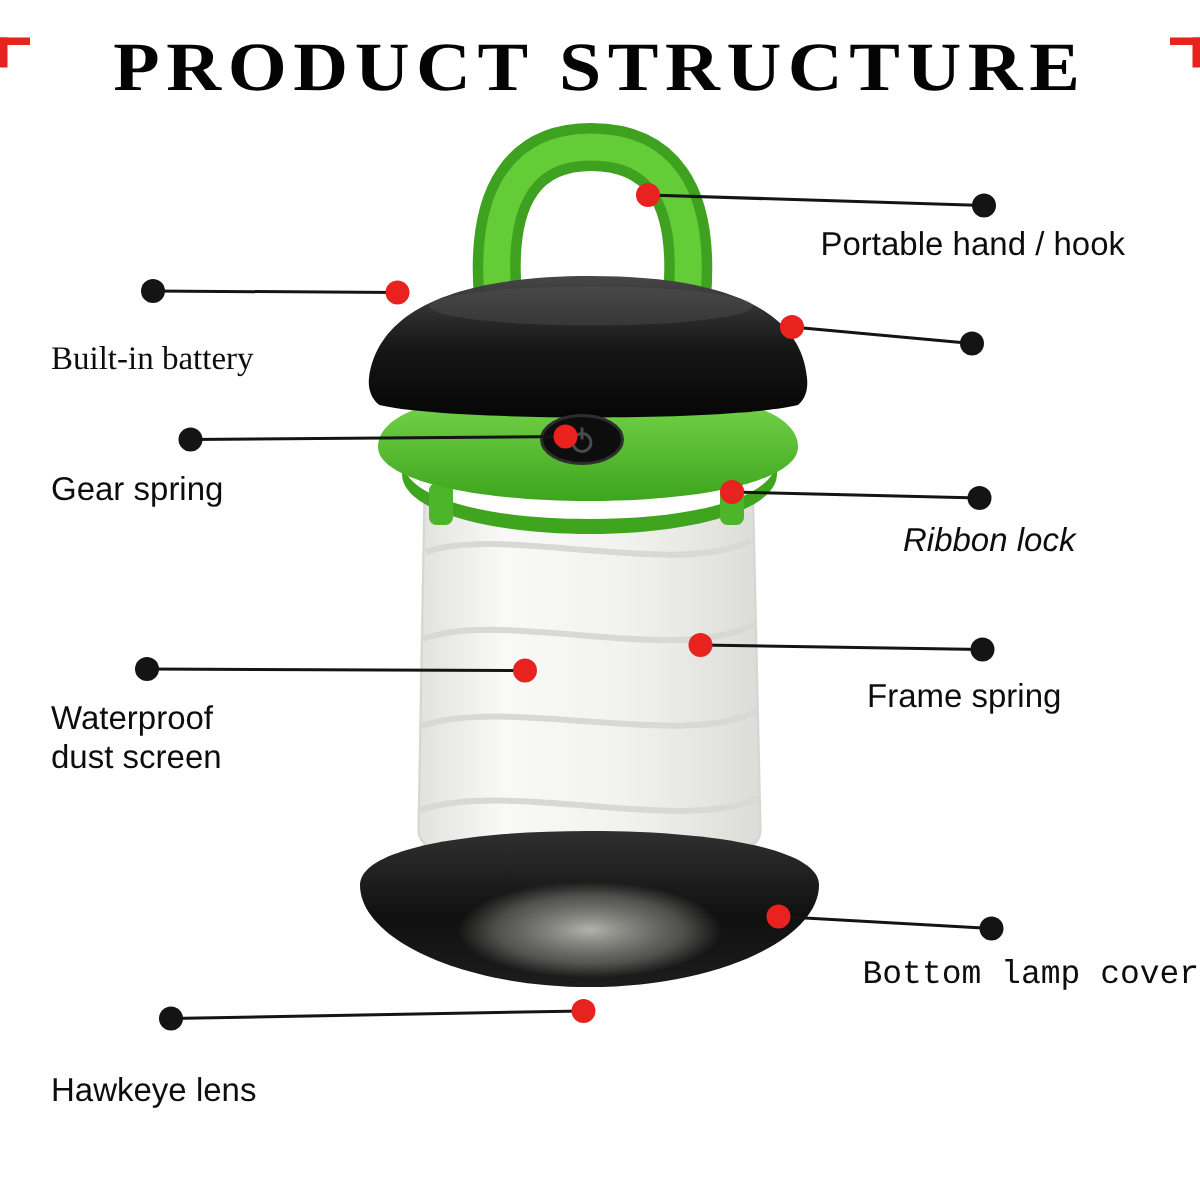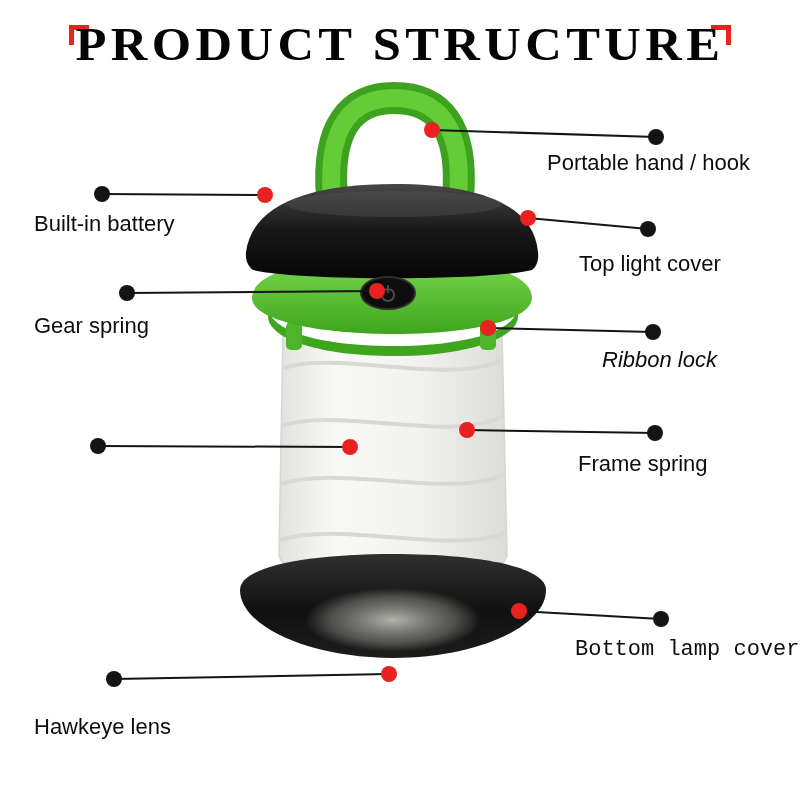--- a/index.html
+++ b/index.html
@@ -10,21 +10,21 @@
   .stage{
     position:relative;
     width:800px;height:800px;
     background:#ffffff;
     overflow:hidden;
     font-family:"Liberation Sans",sans-serif;
   }
   
   .title-row{
     position:absolute;top:22px;left:0;width:100%;
-    display:flex;justify-content:center;align-items:flex-start;gap:16px;
+    display:flex;justify-content:space-between;align-items:flex-start;gap:16px;
   }
   .title{
     margin:0;
     font-family:"Liberation Serif",serif;
     font-weight:700;
     font-size:46px;
     letter-spacing:4px;
     color:#040404;
     line-height:1;
     transform:scaleX(1.1);
@@ -147,28 +147,28 @@
     <circle class="dot-black" cx="127" cy="293" r="8"></circle>
     <circle class="dot-black" cx="653" cy="332" r="8"></circle>
     <circle class="dot-black" cx="655" cy="433" r="8"></circle>
     <circle class="dot-black" cx="98" cy="446" r="8"></circle>
     <circle class="dot-black" cx="661" cy="619" r="8"></circle>
     <circle class="dot-black" cx="114" cy="679" r="8"></circle>
   </svg>
 
   <div class="callout-label" style="left:547px;top:150px;text-align:right;">Portable hand / hook</div>
 
-  <div class="callout-label" style="left:34px;top:211px;">Built-in battery</div>
+  <div class="callout-label" style="left:34px;top:226px;font-family:Liberation Serif, serif;">Built-in battery</div>
 
-  <div class="callout-label" style="left:579px;top:251px;">Top light cover</div>
 
   <div class="callout-label" style="left:34px;top:313px;">Gear spring</div>
 
   <div class="callout-label" style="left:602px;top:347px;font-style:italic;">Ribbon lock</div>
 
   <div class="callout-label" style="left:578px;top:451px;">Frame spring</div>
 
+  <div class="callout-label wrap" style="left:34px;top:466px;">Waterproof dust screen</div>
 
   <div class="callout-label" style="left:575px;top:637px;font-family:Liberation Mono, monospace;">Bottom lamp cover</div>
 
   <div class="callout-label" style="left:34px;top:714px;">Hawkeye lens</div>
 
 </div>
 
 </body></html>

